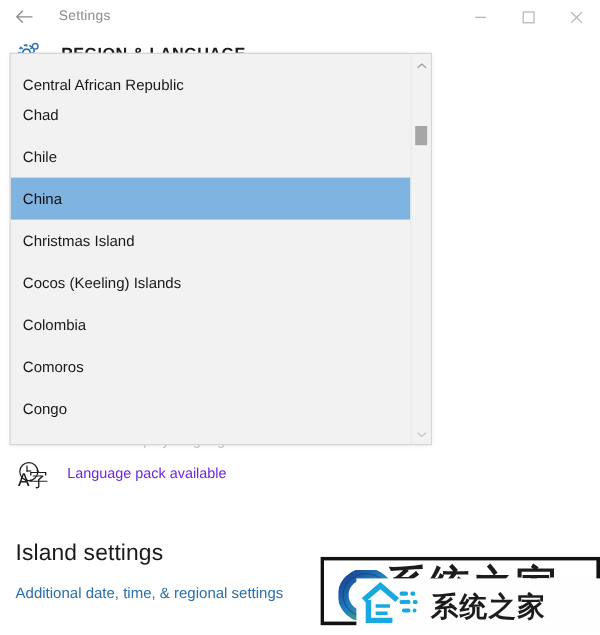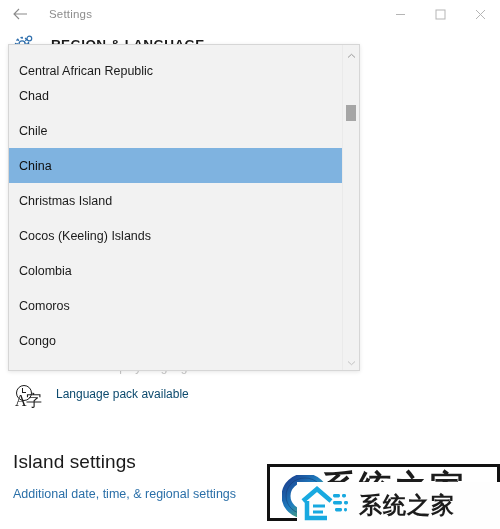--- a/index.html
+++ b/index.html
@@ -121,21 +121,21 @@
     height: 30px;
     position: relative;
     flex: none;
   }
   .lang-icon .glyph {
     position: absolute;
     left: 1px; top: 8px;
     font-size: 16px;
     line-height: 16px;
     color: #1d1d1d;
-    font-family: Liberation Serif, serif;
+    font-family: Liberation Mono, monospace;
     letter-spacing: -0.5px;
   }
   .lang-icon .clockring {
     position: absolute;
     left: 2px; top: 0px;
     width: 14px; height: 14px;
     border: 1.4px solid #1d1d1d;
     border-radius: 50%;
     background: #fff;
   }
@@ -154,21 +154,21 @@
   .lang-text { margin-left: 8px; }
   .lang-name {
     font-size: 13px;
     color: #1a1a1a;
     font-family: "DejaVu Sans", sans-serif;
     line-height: 17px;
     white-space: nowrap;
   }
   .lang-sub {
     font-size: 12px;
-    color: #0c4a6e;
+    color: #6d28d9;
     line-height: 17px;
     margin-top: 1px;
     white-space: nowrap;
   }
 
   
   .related-title {
     position: absolute;
     left: 13px; top: 394px;
     font-size: 19px;

